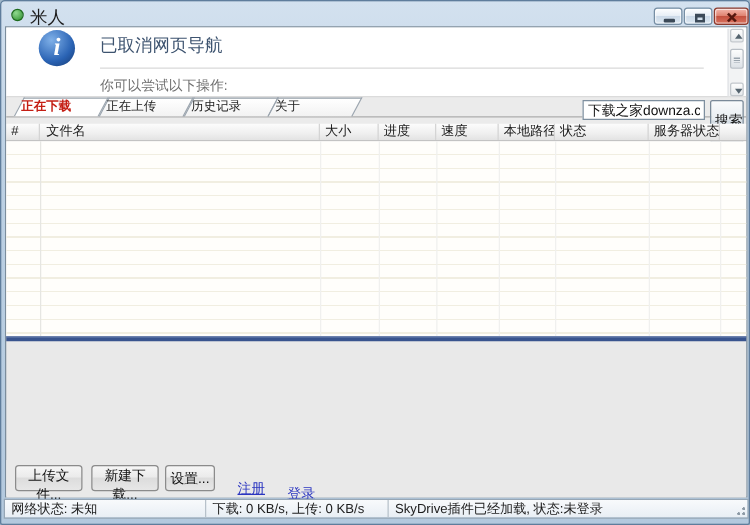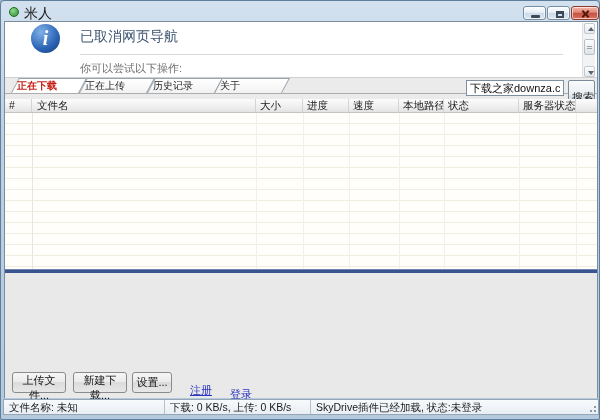--- a/index.html
+++ b/index.html
@@ -197,20 +197,20 @@
       <div class="actions">
         <button class="act-btn b-upload">上传文件...</button>
         <button class="act-btn b-new">新建下载...</button>
         <button class="act-btn b-set">设置...</button>
         <span class="lnk l-login">登录</span>
         <span class="lnk l-reg">注册</span>
       </div>
     </div>
 
     <div class="statusbar">
-      <span class="scell s0">文件名称: 未知</span>
+      <span class="scell s0">网络状态: 未知</span>
       <span class="scell s1">下载: 0 KB/s, 上传: 0 KB/s</span>
       <span class="scell s2">SkyDrive插件已经加载, 状态:未登录</span>
       <span class="grip"></span>
     </div>
 
   </div>
 </div>
 
 </body></html>

